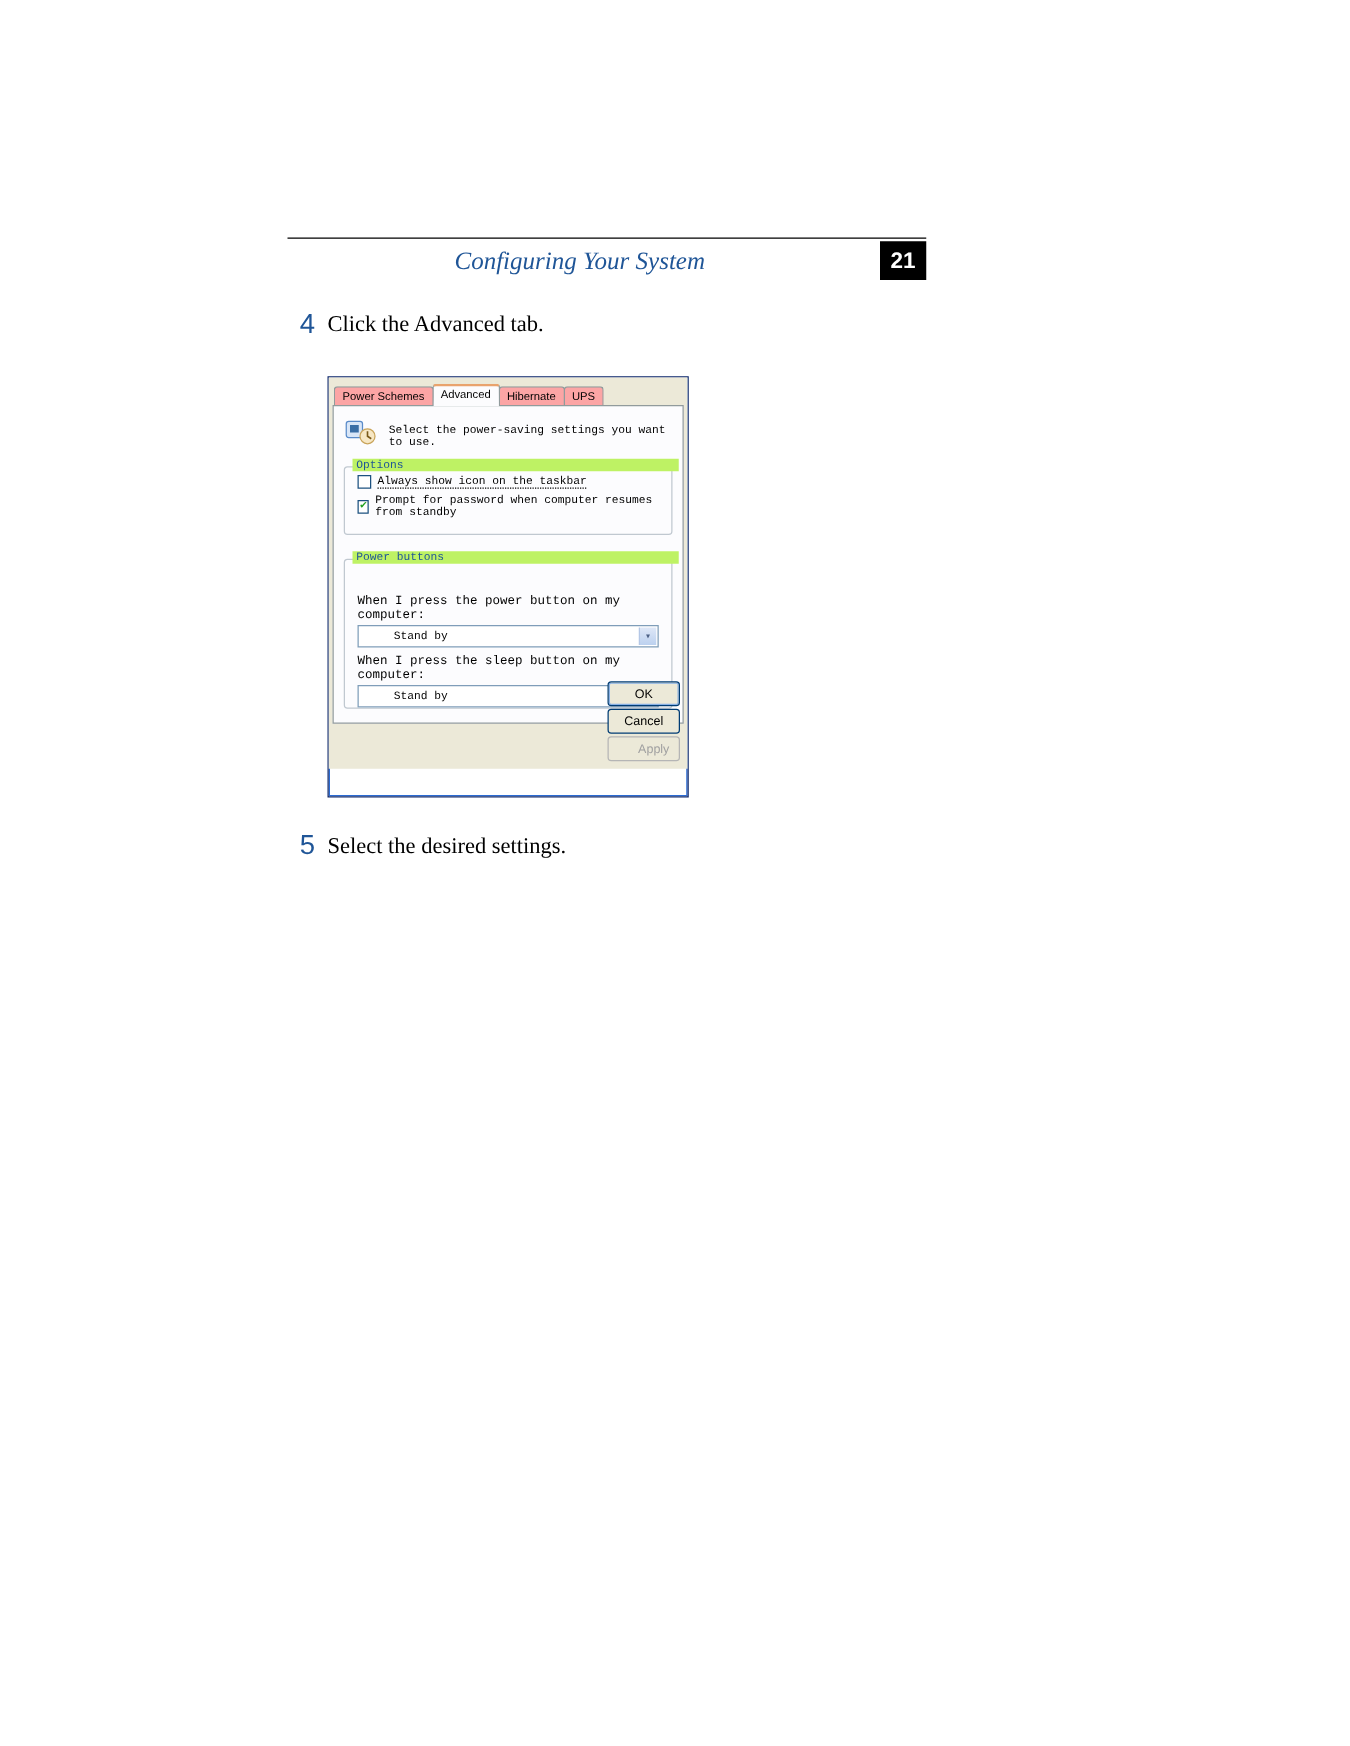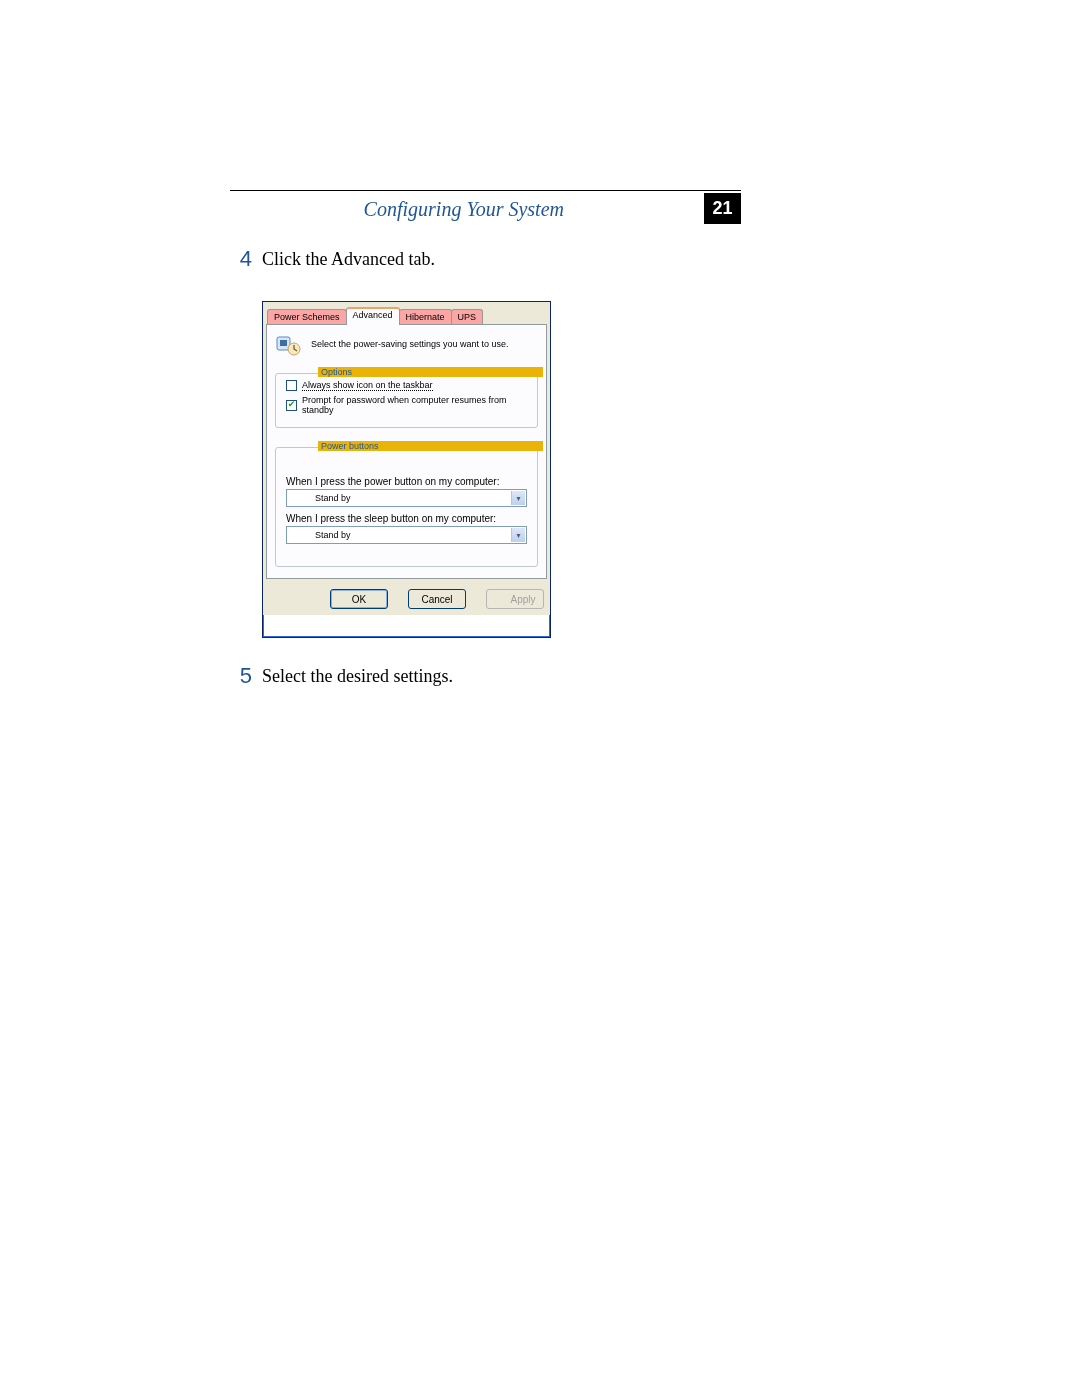--- a/index.html
+++ b/index.html
@@ -23,46 +23,46 @@
   .help-btn { background: linear-gradient(#5a9be8, #1b4fb3); color: #fff; }
   .close-btn { background: linear-gradient(#f58a6b, #c43a17); color: #fff; }
 
   .dialog-body { background: #ece9d8; height: calc(100% - 22px); position: relative; }
 
   
   .tabs-row { position: absolute; left: 4px; top: 5px; display: flex; font-size: 9px; }
   .tab { border: 1px solid #919b9c; border-bottom: none; background: #fca5a5; padding: 2px 6px 3px; margin-right: -1px; border-top-left-radius: 3px; border-top-right-radius: 3px; color: #000; }
   .tab.active { background: #fcfcfe; border-top: 2px solid #e9a36d; position: relative; z-index: 2; padding-top: 1px; padding-bottom: 4px; top: 0; }
   .tab.inactive { margin-top: 2px; }
-  .tab-panel { position: absolute; left: 3px; top: 22px; right: 3px; bottom: 36px; background: #fcfcfe; border: 1px solid #919b9c; }
+  .tab-panel { position: absolute; left: 3px; top: 22px; right: 3px; bottom: 36px; background: #fcfcfe; border: 1px solid #919b9c; font-family: Liberation Mono, monospace; }
 
   .intro-row { position: absolute; left: 8px; top: 8px; display: flex; align-items: flex-start; }
   .intro-icon { width: 28px; height: 24px; position: relative; }
   .intro-icon svg { width: 28px; height: 24px; }
   .intro-text { font-size: 9px; margin-left: 8px; margin-top: 6px; color: #000; }
 
   .fieldset { position: absolute; border: 1px solid #c0c8d0; border-radius: 3px; left: 8px; right: 8px; }
-  .legend { position: relative; top: -7px; left: 6px; background: #eab308; padding: 0 3px; font-size: 9px; color: #1f5597; margin-left: 36px; }
+  .legend { position: relative; top: -7px; left: 6px; background: #bef264; padding: 0 3px; font-size: 9px; color: #1f5597; }
   .options-fs { top: 48px; height: 55px; }
   .power-fs { top: 122px; height: 120px; }
 
   .chk-row { display: flex; align-items: center; font-size: 9px; color: #000; padding-left: 10px; margin-top: -4px; }
   .chk-row + .chk-row { margin-top: 4px; }
   .chk { width: 11px; height: 11px; border: 1px solid #1c5180; background: #fff; margin-right: 5px; display: flex; align-items: center; justify-content: center; font-size: 9px; color: #21a121; line-height: 1; }
   .chk.checked::before { content: "✔"; position: relative; top: -1px; }
   .focused-label { border-bottom: 1px dotted #000; padding-bottom: 0; }
 
   .field-label { font-size: 10px; color: #000; padding-left: 10px; }
   .field-label.first { margin-top: 18px; }
   .field-label.second { margin-top: 6px; }
   .select { margin: 2px 10px 0 10px; height: 18px; border: 1px solid #7f9db9; background: #fff; display: flex; align-items: center; position: relative; }
   .select-val { font-size: 9px; padding-left: 4px; margin-left: 24px; }
   .select-arrow { position: absolute; right: 1px; top: 1px; bottom: 1px; width: 14px; background: linear-gradient(#dee7f7, #bcd1ef); border-left: 1px solid #b4c7e6; display: flex; align-items: center; justify-content: center; color: #4d6185; font-size: 8px; }
 
-  .btn-row { position: absolute; bottom: 6px; right: 6px; display: flex; gap: 20px; }
+  .btn-row { position: absolute; bottom: 6px; right: 6px; display: flex; gap: 2px; flex-direction: column; }
   .btn { min-width: 58px; height: 20px; font-size: 10px; border: 1px solid #003c74; background: #ece9d8; border-radius: 3px; display: flex; align-items: center; justify-content: center; color: #000; }
   .btn.default { border: 1px solid #003c74; box-shadow: inset 0 0 0 1px #88b1e5; }
   .btn.disabled { color: #a0a0a0; border-color: #b5b5b5; box-shadow: none; background: #ece9d8; padding-left: 16px; }
 </style>
 </head>
 <body>
 
 <div class="page">
   <div class="topline"></div>
   <div class="header-title">Configuring Your System</div>

